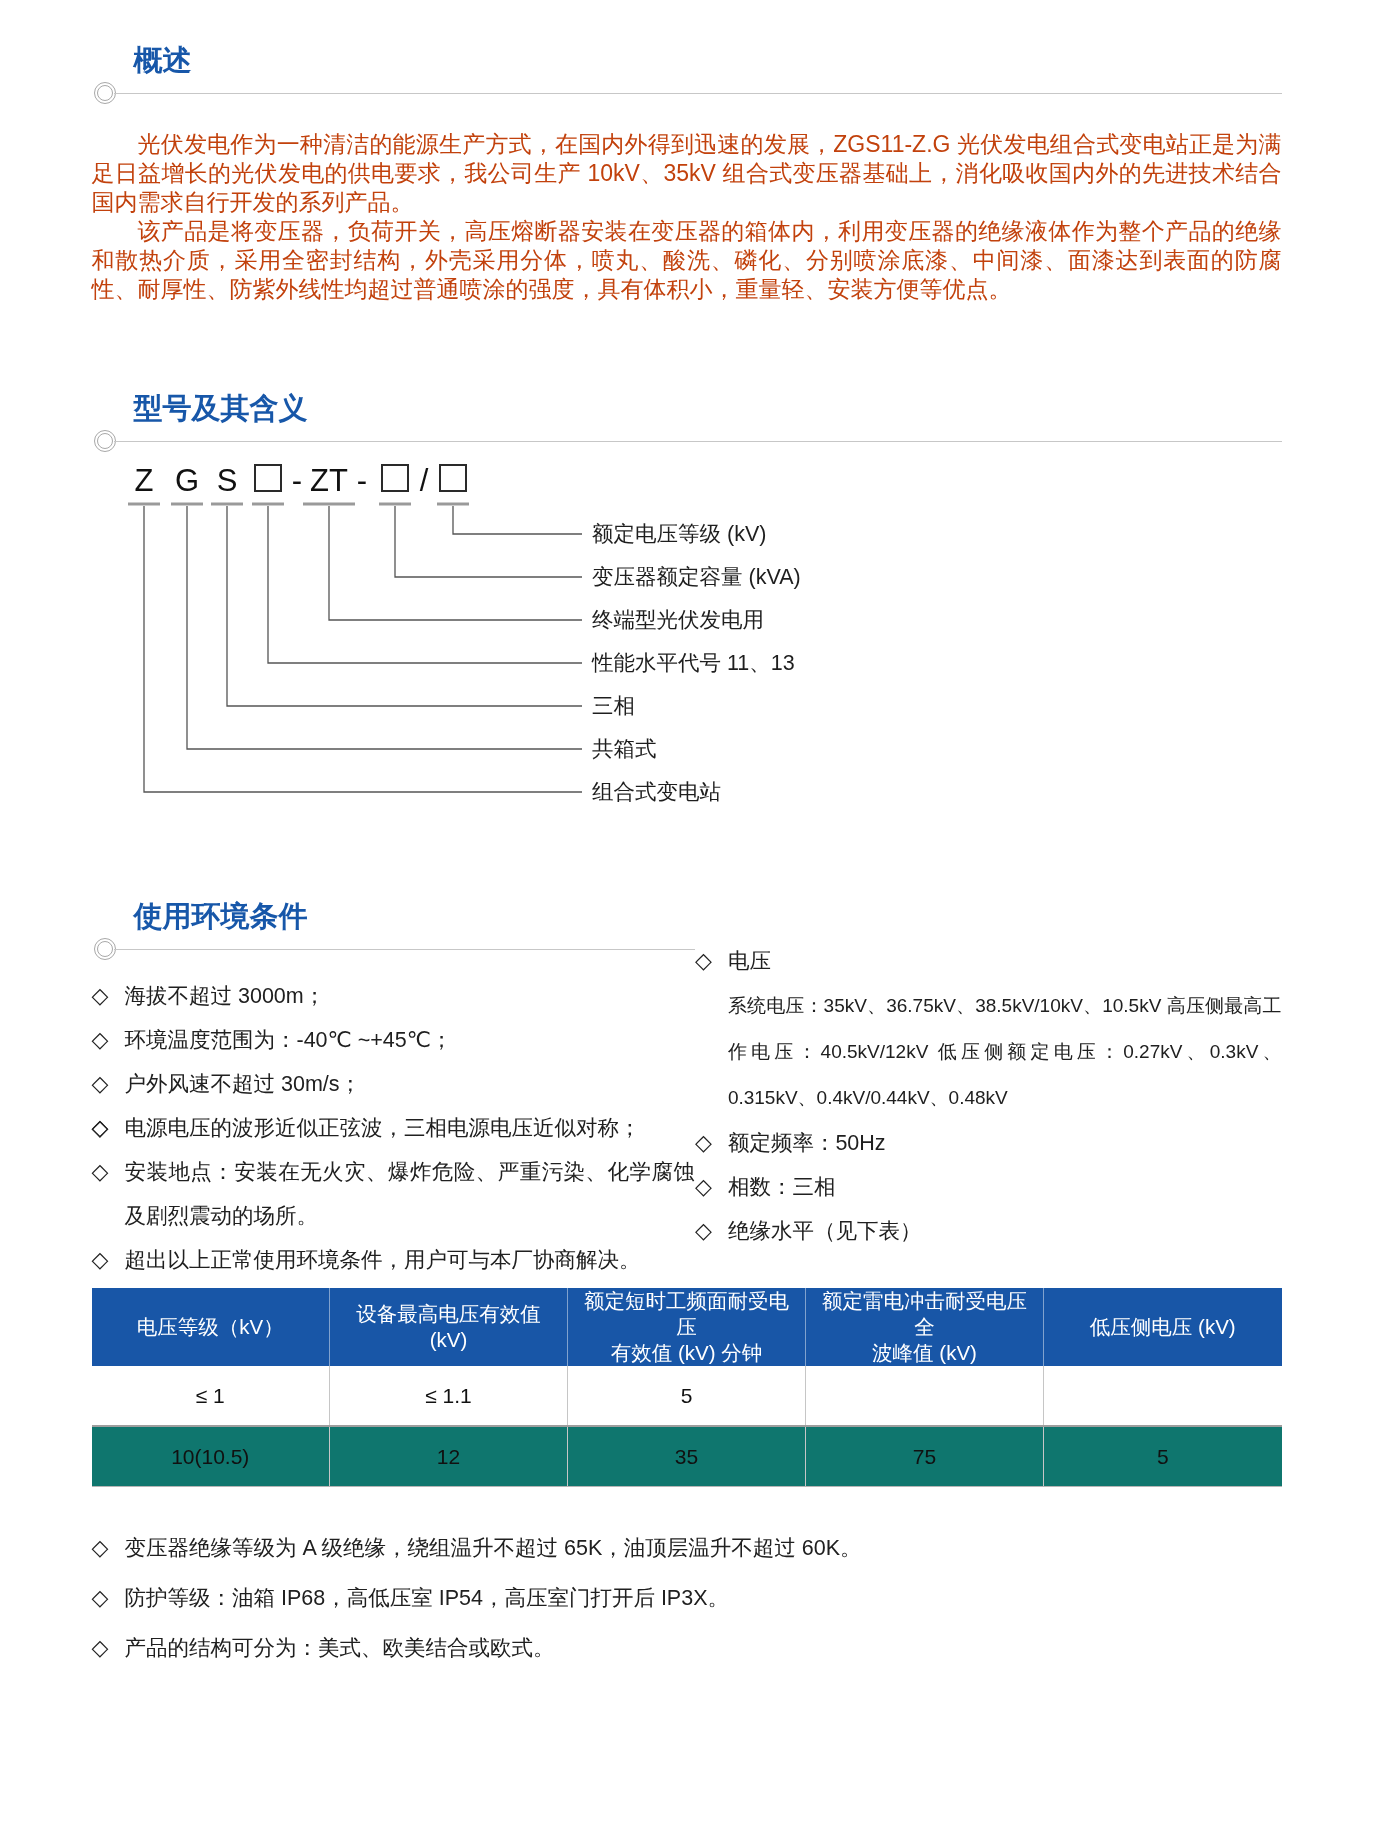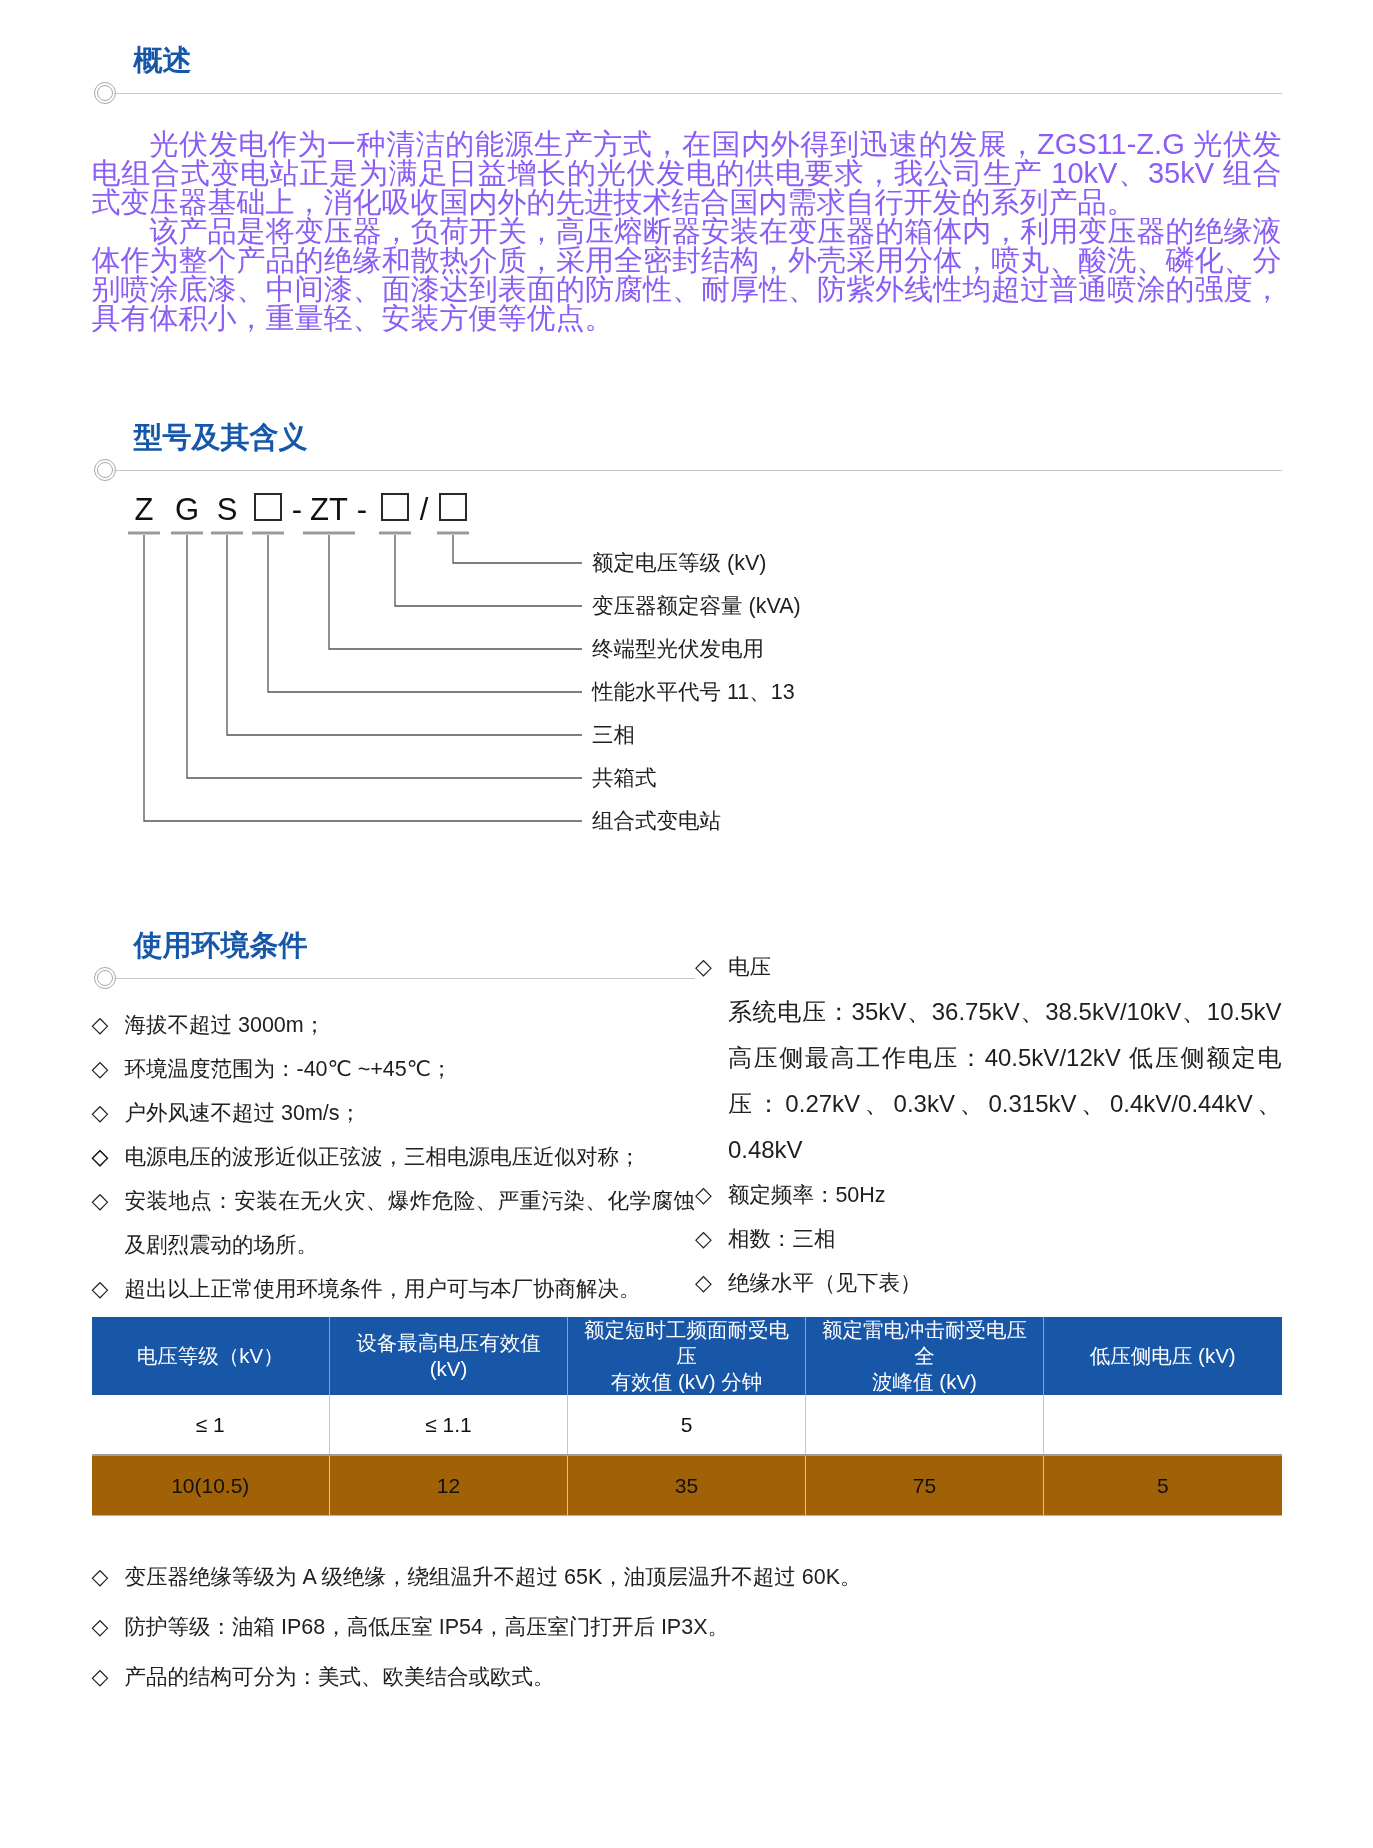--- a/index.html
+++ b/index.html
@@ -29,53 +29,53 @@
     position:absolute;left:2px;top:0;width:22px;height:22px;
     border:1px solid #a8a8a8;border-radius:50%;background:#fff;box-sizing:border-box;
   }
   .ring::after{
     content:"";position:absolute;left:2px;top:2px;right:2px;bottom:2px;
     border:1px solid #a8a8a8;border-radius:50%;
   }
   
   .paras{margin-top:24px;}
   .paras p{
-    margin:0;font-size:29px;line-height:29px;
-    text-align:justify;text-indent:2em;color:#8b5cf6;
+    margin:0;font-size:23px;line-height:29px;
+    text-align:justify;text-indent:2em;color:#c2410c;
   }
   
   .sec-model{margin-top:86px;}
   .sec-model svg{display:block;margin-top:6px;}
   
   .cols{margin-top:86px;display:flex;justify-content:space-between;align-items:center;}
   .col-left{width:648px;}
   .col-right{width:630px;}
   .dlist{margin:12px 0 0 0;padding:0;list-style:none;}
   .li{position:relative;padding-left:33px;font-size:21.5px;line-height:44px;color:#202020;text-align:justify;}
   .col-right .li{line-height:44px;}
   .dm{position:absolute;left:0;top:0;font-size:22px;color:#222;}
-  .detail{margin:0;padding-left:33px;font-size:24px;line-height:46px;text-align:justify;color:#202020;}
+  .detail{margin:0;padding-left:33px;font-size:19px;line-height:46px;text-align:justify;color:#202020;}
   
   table.spec{
     width:100%;margin-top:6px;border-collapse:collapse;table-layout:fixed;
   }
   table.spec th{
     background:#1856a7;color:#ffffff;font-weight:normal;
     font-size:20.5px;line-height:26px;height:62px;
     text-align:center;vertical-align:middle;white-space:pre-line;
     padding:0 6px;
   }
   table.spec th + th{border-left:1px solid rgba(255,255,255,0.45);}
   table.spec td{
     height:59px;text-align:center;vertical-align:middle;
     font-size:21px;color:#111;padding:0 4px;background:#fff;
   }
   table.spec td + td{border-left:1px solid #c6c6c6;}
   table.spec tr.alt td{
-    background:#a16207;
+    background:#0f766e;
     border-top:2px solid #9e9e9e;border-bottom:7px solid #6d28d9;
   }
   table.spec tr:last-child td{border-bottom:1px solid #b5b5b5;}
   
   .notes{margin:36px 0 0 0;padding:0;list-style:none;}
   .notes .li{line-height:50px;}
 </style>
 </head>
 <body>
 

